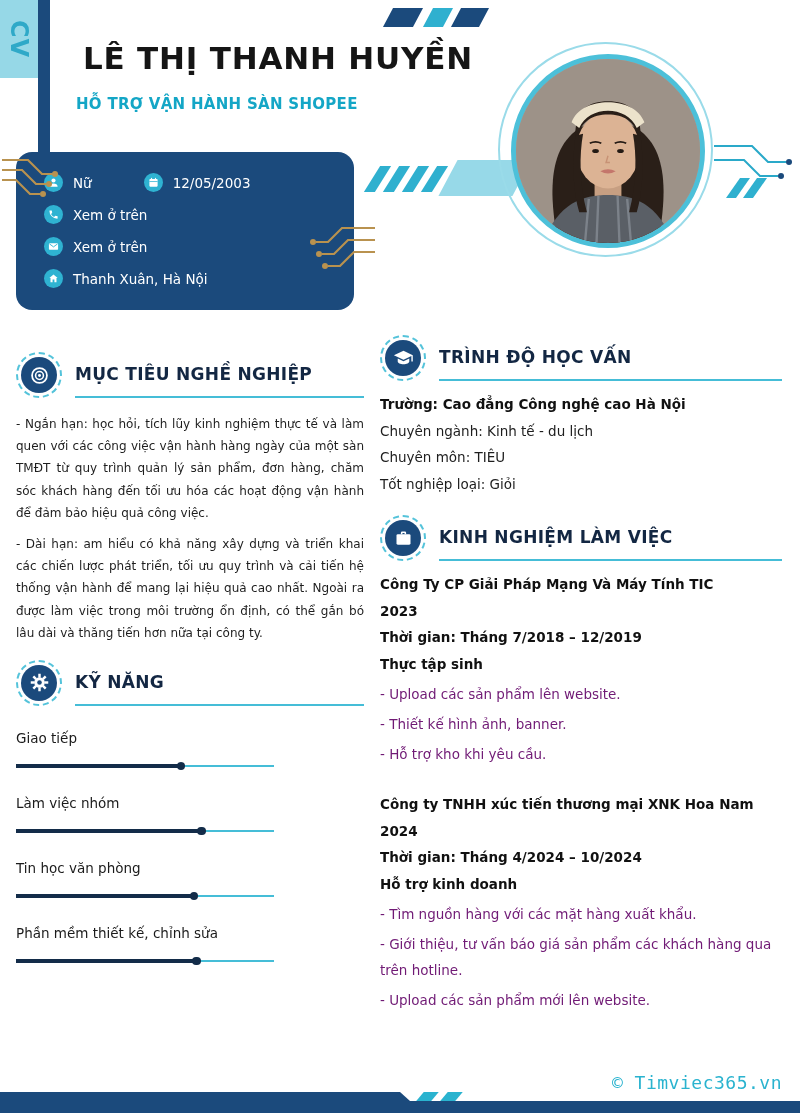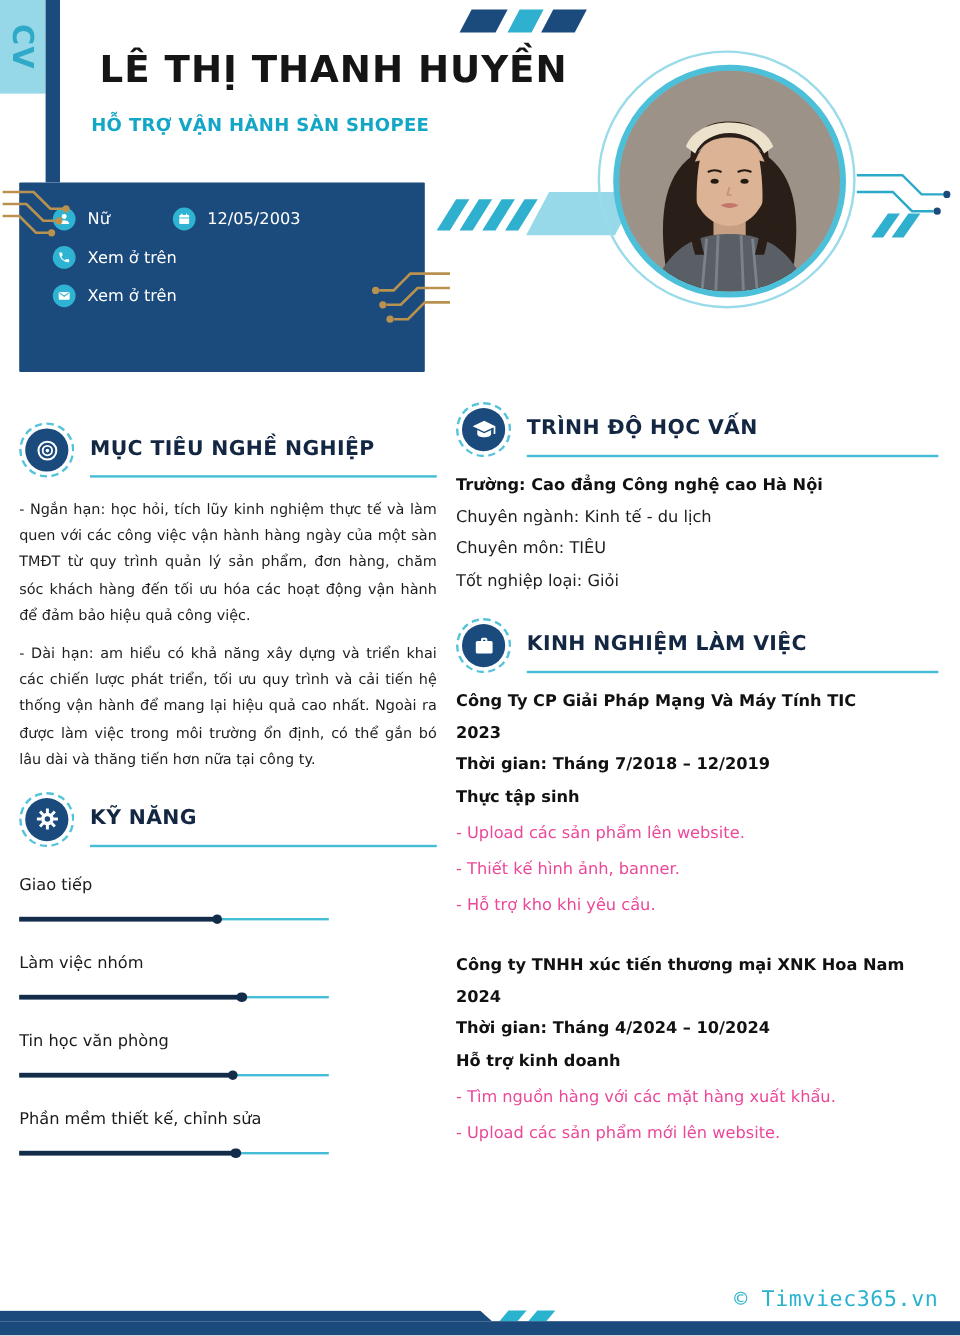--- a/index.html
+++ b/index.html
@@ -34,21 +34,21 @@
            border:5px solid #4cc0d9; overflow:hidden; background:#ada298; }
   .photo svg { display:block; width:100%; height:100%; }
 
   .circuit { position:absolute; }
   .circuit-left { left:2px; top:150px; }
   .circuit-box-right { left:290px; top:216px; }
   .circuit-photo { left:708px; top:126px; }
 
   
   .contact-box { position:absolute; left:16px; top:152px; width:338px; height:158px;
-                 background:#1b4a7c; border-radius:1px; padding:21px 0 0 28px; color:#fff; }
+                 background:#1b4a7c; border-radius:16px; padding:21px 0 0 28px; color:#fff; }
   .c-row { display:flex; align-items:center; gap:10px; margin-bottom:13px; font-size:13.5px; }
   .c-icon { width:19px; height:19px; border-radius:50%; background:#2fb3d2; display:flex;
             align-items:center; justify-content:center; flex:none; }
   .c-icon svg { width:11px; height:11px; }
   .c-gap { margin-left:42px; }
 
   
   .col-left  { position:absolute; left:16px;  top:352px; width:348px; }
   .col-right { position:absolute; left:380px; top:335px; width:402px; }
 
@@ -72,21 +72,21 @@
   .bar .fill { position:absolute; left:0; top:3.5px; height:3.5px; background:#132c49; }
   .bar .fill::after { content:""; position:absolute; right:-4px; top:-2.5px; width:8.5px; height:8.5px;
                       border-radius:50%; background:#132c49; }
 
   .line { font-size:13.5px; line-height:26.5px; color:#1d1d1d; }
   .bold { font-weight:bold; color:#111; }
   .edu-block { margin-top:10px; }
   .exp-head { margin-top:18px;align-items:center; }
   .job { margin-top:10px; }
   .job2 { margin-top:24px; }
-  .task { font-size:13.5px; line-height:26px; color:#ec4899; margin-top:4px; }
+  .task { font-size:13.5px; line-height:26px; color:#701a75; margin-top:4px; }
 
   
   .copyright { position:absolute; right:18px; top:1072px; font-family:"DejaVu Sans Mono","Liberation Mono",monospace;
                font-size:18px; color:#2ab3cf; letter-spacing:0.5px; }
   .footer-band  { position:absolute; bottom:0; left:0; width:800px; height:12px; background:#1b4a7c; }
   .footer-band2 { position:absolute; bottom:12px; left:0; width:410px; height:9px; background:#1b4a7c;
                   clip-path:polygon(0 0, calc(100% - 10px) 0, 100% 100%, 0 100%); }
   .f-stripe { position:absolute; bottom:12px; height:9px; width:15px; background:#2ab3cf; transform:skewX(-40deg); }
   .f-s1 { left:420px; } .f-s2 { left:444px; }
 </style>
@@ -176,20 +176,28 @@
     </div>
     <div class="c-row">
       <span class="c-icon">
         <svg viewBox="0 0 24 24">
             <rect x="2" y="5" width="20" height="14" rx="1.5" fill="#fff"></rect>
             <path d="M3 6.2l9 6.6 9-6.6" stroke="#2fb3d2" stroke-width="2" fill="none"></path>
           </svg>
       </span>
       <span>Xem ở trên</span>
     </div>
+    <div class="c-row">
+      <span class="c-icon">
+        <svg viewBox="0 0 24 24" fill="#fff">
+            <path d="M12 3l9 8h-2.5v9H14v-6h-4v6H5.5v-9H3z"></path>
+          </svg>
+      </span>
+      <span>Thanh Xuân, Hà Nội</span>
+    </div>
   </div>
 
   <svg class="circuit circuit-left" width="64" height="56">
     <g stroke="#b9924f" stroke-width="2.2" fill="none">
       <path d="M0 10 H26 L40 24 H50"></path>
       <path d="M0 20 H20 L34 34 H44"></path>
       <path d="M0 30 H14 L28 44 H38"></path>
     </g>
     <g fill="#b9924f">
       <circle cx="53" cy="24" r="3"></circle>
@@ -326,20 +334,21 @@
       <p class="task">-  Thiết kế hình ảnh, banner.</p>
       <p class="task">-  Hỗ trợ kho khi yêu cầu.</p>
     </div>
 
     <div class="job job2">
       <p class="line bold">Công ty TNHH xúc tiến thương mại XNK Hoa Nam</p>
       <p class="line bold">2024</p>
       <p class="line bold">Thời gian: Tháng 4/2024 – 10/2024</p>
       <p class="line bold">Hỗ trợ kinh doanh</p>
       <p class="task">-  Tìm nguồn hàng với các mặt hàng xuất khẩu.</p>
+      <p class="task">-   Giới thiệu, tư vấn báo giá sản phẩm các khách hàng qua trên hotline.</p>
       <p class="task">-  Upload các sản phẩm mới lên website.</p>
     </div>
   </div>
 
   <div class="copyright">© Timviec365.vn</div>
   <div class="footer-band2"></div>
   <div class="f-stripe f-s1"></div>
   <div class="f-stripe f-s2"></div>
   <div class="footer-band"></div>
 

